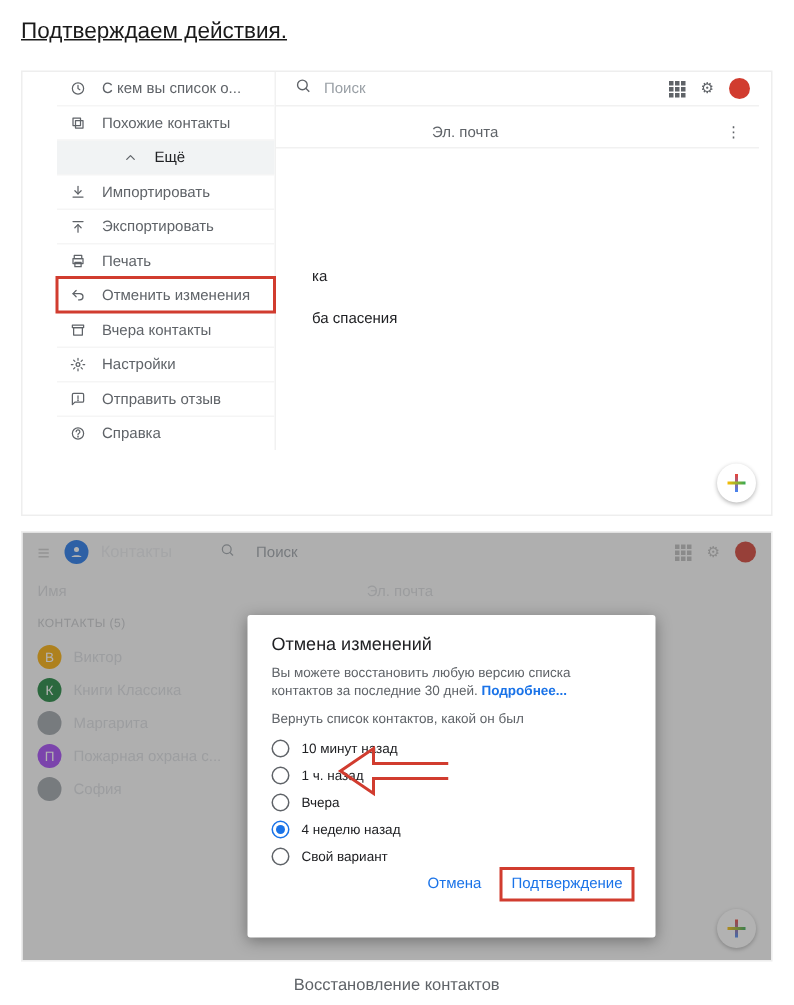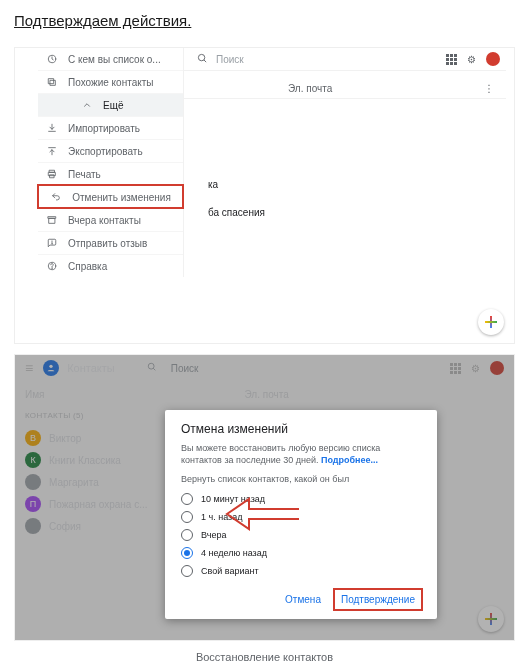--- a/index.html
+++ b/index.html
@@ -44,21 +44,20 @@
   .sb-icon {
     width: 12px;
     color: #5f6368;
     flex: 0 0 12px;
     display:flex;align-items:center;justify-content:center;
   }
   .sb-item.eshche { background: #f1f3f4; color:#202124; font-weight:500;padding-left:43px; }
   .red-box {
     outline: 2px solid #d13c2f;
     outline-offset: -1px;
-    justify-content: center;
   }
   .s1-topbar {
     position:absolute;
     left: 168px; right: 8px; top: 0; height: 22px;
     display:flex; align-items:center; padding-left:14px; gap:8px;
     border-bottom: 1px solid #f1f1f1;
   }
   .search-ico { color:#5f6368; font-size:11px; }
   .search-txt { color:#9aa0a6; font-size:10px; flex:1; }
   .tb-right {
@@ -122,21 +121,21 @@
     position:absolute; left:10px; top:56px; font-size:8px; color:#c6c8cb; letter-spacing:.3px;
   }
   .s2-list{
     position:absolute; left:10px; top:72px; width:150px;
   }
   .s2-item{ display:flex; align-items:center; height:22px; gap:8px; font-size:10px; color:#dadce0;}
   .s2-ava-s{ width:16px;height:16px;border-radius:50%; display:flex;align-items:center;justify-content:center; color:#fff; font-size:9px;}
   .modal {
     position:absolute; left:150px; top:55px; width:240px;
     background:#fff; border-radius:2px; box-shadow:0 2px 10px rgba(0,0,0,.35);
-    padding: 12px 16px 10px 16px;
+    padding: 12px 16px 26px 16px;
   }
   .modal h3{
     margin:0 0 6px 0; font-size:12px; font-weight:500; color:#202124;
   }
   .modal .desc{
     font-size:9px; color:#5f6368; line-height:1.35; margin-bottom:8px;
   }
   .modal .desc a{ color:#1a73e8; text-decoration:none;font-weight:bold; }
   .modal .lbl{
     font-size:9px; color:#5f6368; margin: 4px 0 6px 0;
@@ -147,21 +146,21 @@
   }
   .radio{
     width:10px;height:10px;border-radius:50%; border:1.5px solid #5f6368;
     position:relative; flex:0 0 10px;
   }
   .radio.sel{ border-color:#1a73e8;}
   .radio.sel:after{
     content:""; position:absolute; left:2px; top:2px; width:6px; height:6px; border-radius:50%; background:#1a73e8;
   }
   .modal-actions{
-    display:flex; justify-content:flex-end; gap:8px; margin-top:10px;
+    display:flex; justify-content:flex-end; gap:8px; 
     font-size:10px; font-weight:500;
   }
   .btn-flat{ color:#1a73e8; padding:4px 6px; cursor:pointer;}
   .btn-confirm{ outline:2px solid #d13c2f; }
   .arrow {
     position:absolute; left:210px; top:142px; width:74px; height:34px;
     pointer-events:none;
   }
   .fab2{
     position:absolute; right:10px; bottom:8px;
@@ -278,20 +277,29 @@
           <svg width="10" height="10" viewBox="0 0 24 24" fill="none" stroke="#5f6368" stroke-width="2" stroke-linecap="round" stroke-linejoin="round">
             <rect x="3" y="4" width="18" height="4"></rect>
             <rect x="5" y="8" width="14" height="12"></rect>
           </svg>
         </span>
         <span>Вчера контакты</span>
       </div>
       <div class="sb-row sb-item">
         <span class="sb-icon">
           <svg width="10" height="10" viewBox="0 0 24 24" fill="none" stroke="#5f6368" stroke-width="2" stroke-linecap="round" stroke-linejoin="round">
+            <circle cx="12" cy="12" r="3"></circle>
+            <path d="M12 2v3M12 19v3M4 12H1M23 12h-3M5 5l2 2M17 17l2 2M5 19l2-2M17 7l2-2"></path>
+          </svg>
+        </span>
+        <span>Настройки</span>
+      </div>
+      <div class="sb-row sb-item">
+        <span class="sb-icon">
+          <svg width="10" height="10" viewBox="0 0 24 24" fill="none" stroke="#5f6368" stroke-width="2" stroke-linecap="round" stroke-linejoin="round">
             <path d="M21 15a2 2 0 0 1-2 2H7l-4 4V5a2 2 0 0 1 2-2h14a2 2 0 0 1 2 2z"></path>
             <line x1="12" y1="7" x2="12" y2="11"></line>
             <circle cx="12" cy="14" r="0.5" fill="#5f6368"></circle>
           </svg>
         </span>
         <span>Отправить отзыв</span>
       </div>
       <div class="sb-row sb-item">
         <span class="sb-icon">
           <svg width="10" height="10" viewBox="0 0 24 24" fill="none" stroke="#5f6368" stroke-width="2" stroke-linecap="round" stroke-linejoin="round">

